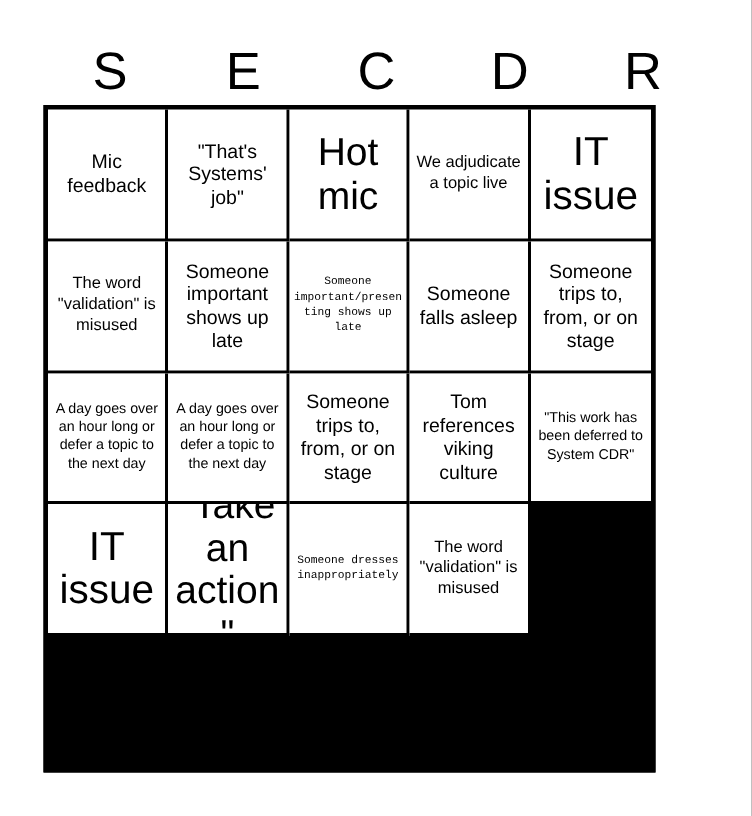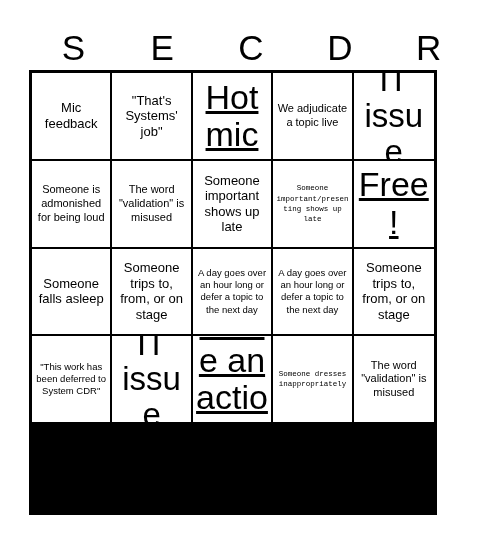--- a/index.html
+++ b/index.html
@@ -75,22 +75,22 @@
     width: 100%;
     line-height: 1.12;
     word-wrap: break-word;
     overflow-wrap: break-word;
   }
   
   .fs-xxs .cell-text { font-size: 7.5px;  line-height: 1.35; font-family: Liberation Mono, monospace; }
   .fs-xs  .cell-text { font-size: 9.5px;  line-height: 1.3; }
   .fs-sm  .cell-text { font-size: 11px;   line-height: 1.25; }
   .fs-md  .cell-text { font-size: 13px;   line-height: 1.2; }
-  .fs-xl  .cell-text { font-size: 34px;   line-height: 1.1; text-decoration: underline; }
-  .fs-xxl .cell-text { font-size: 33px;   line-height: 1.08; }
+  .fs-xl  .cell-text { font-size: 26px;   line-height: 1.1; }
+  .fs-xxl .cell-text { font-size: 27px;   line-height: 1.08; }
 </style>
 </head>
 <body>
 
 <div id="card">
 
   <div id="header-row">
       <div class="header-letter">S</div>
       <div class="header-letter">E</div>
       <div class="header-letter">C</div>
@@ -108,48 +108,45 @@
       <div class="cell fs-xl">
         <span class="cell-text">Hot mic</span>
       </div>
       <div class="cell fs-sm">
         <span class="cell-text">We adjudicate a topic live</span>
       </div>
       <div class="cell fs-xxl">
         <span class="cell-text">IT issue</span>
       </div>
       <div class="cell fs-sm">
-        <span class="cell-text">Someone is admonished for being loud</span>
-      </div>
-      <div class="cell fs-sm">
         <span class="cell-text">The word "validation" is misused</span>
       </div>
       <div class="cell fs-md">
         <span class="cell-text">Someone important shows up late</span>
       </div>
       <div class="cell fs-xxs">
         <span class="cell-text">Someone important/presenting shows up late</span>
-      </div>
-      <div class="cell fs-xl">
-        <span class="cell-text">Free!</span>
       </div>
       <div class="cell fs-md">
         <span class="cell-text">Someone falls asleep</span>
       </div>
       <div class="cell fs-md">
         <span class="cell-text">Someone trips to, from, or on stage</span>
       </div>
       <div class="cell fs-xs">
         <span class="cell-text">A day goes over an hour long or defer a topic to the next day</span>
       </div>
       <div class="cell fs-xs">
         <span class="cell-text">A day goes over an hour long or defer a topic to the next day</span>
       </div>
       <div class="cell fs-md">
         <span class="cell-text">Someone trips to, from, or on stage</span>
+      </div>
+      <div class="cell fs-md">
+        <span class="cell-text">Tom references viking culture</span>
       </div>
       <div class="cell fs-xs">
         <span class="cell-text">"This work has been deferred to System CDR"</span>
       </div>
       <div class="cell fs-xxl">
         <span class="cell-text">IT issue</span>
       </div>
       <div class="cell fs-xl">
         <span class="cell-text">"Take an action"</span>
       </div>

